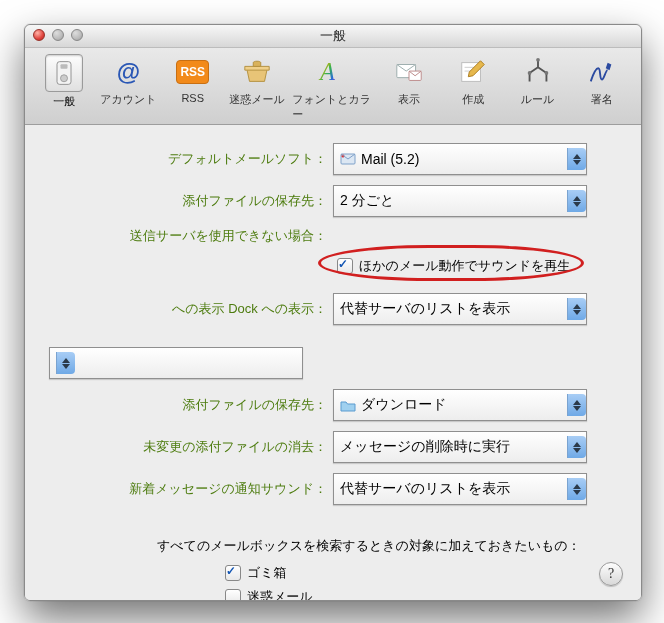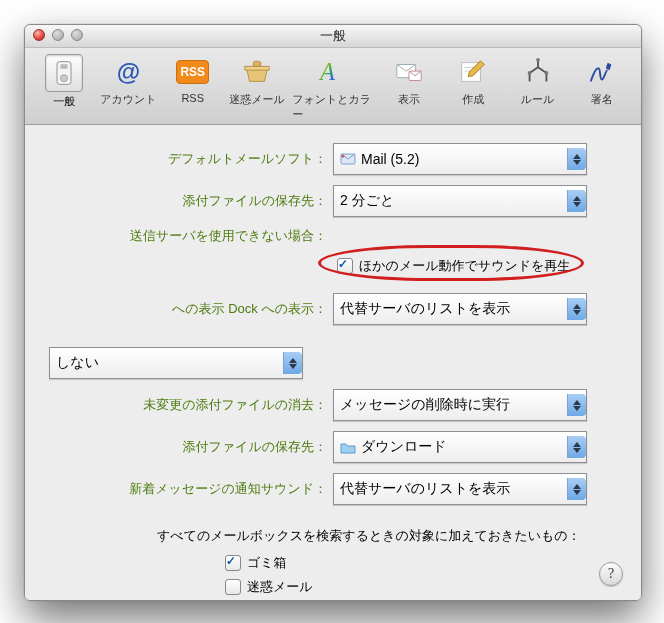--- a/index.html
+++ b/index.html
@@ -234,36 +234,20 @@
               <span class="arr-up"></span>
               <span class="arr-down"></span>
             </span>
         </div>
       </div>
 
       <div class="divider"></div>
 
       <div class="row">
         <div class="popup">
-          <span class="val">
-              <span>しない</span>
-            </span>
-          <span class="arrows">
-              <span class="arr-up"></span>
-              <span class="arr-down"></span>
-            </span>
-        </div>
-      </div>
-
-      <div class="row">
-        <div class="lab">未変更の添付ファイルの消去：</div>
-        <div class="popup">
-          <span class="val">
-              <span>メッセージの削除時に実行</span>
-            </span>
           <span class="arrows">
               <span class="arr-up"></span>
               <span class="arr-down"></span>
             </span>
         </div>
       </div>
 
       <div class="row">
         <div class="lab">添付ファイルの保存先：</div>
         <div class="popup">
@@ -276,35 +260,48 @@
             <span>ダウンロード</span>
           </span>
           <span class="arrows">
               <span class="arr-up"></span>
               <span class="arr-down"></span>
             </span>
         </div>
       </div>
 
       <div class="row">
+        <div class="lab">未変更の添付ファイルの消去：</div>
+        <div class="popup">
+          <span class="val">
+              <span>メッセージの削除時に実行</span>
+            </span>
+          <span class="arrows">
+              <span class="arr-up"></span>
+              <span class="arr-down"></span>
+            </span>
+        </div>
+      </div>
+
+      <div class="row">
         <div class="lab">新着メッセージの通知サウンド：</div>
         <div class="popup">
           <span class="val">
               <span>代替サーバのリストを表示</span>
             </span>
           <span class="arrows">
               <span class="arr-up"></span>
               <span class="arr-down"></span>
             </span>
         </div>
       </div>
 
       <div class="divider"></div>
 
-      <div class="row" style="margin-bottom:2px;">
+      <div class="row" style="margin-bottom:2px;margin-top:10px;">
         <div style="width:108px"></div>
         <div class="section-label">すべてのメールボックスを検索するときの対象に加えておきたいもの：</div>
       </div>
 
       <div class="search-checks">
         <div class="checkbox-row">
           <span class="chk checked"></span>
           <span>ゴミ箱</span>
         </div>
         <div class="checkbox-row">

